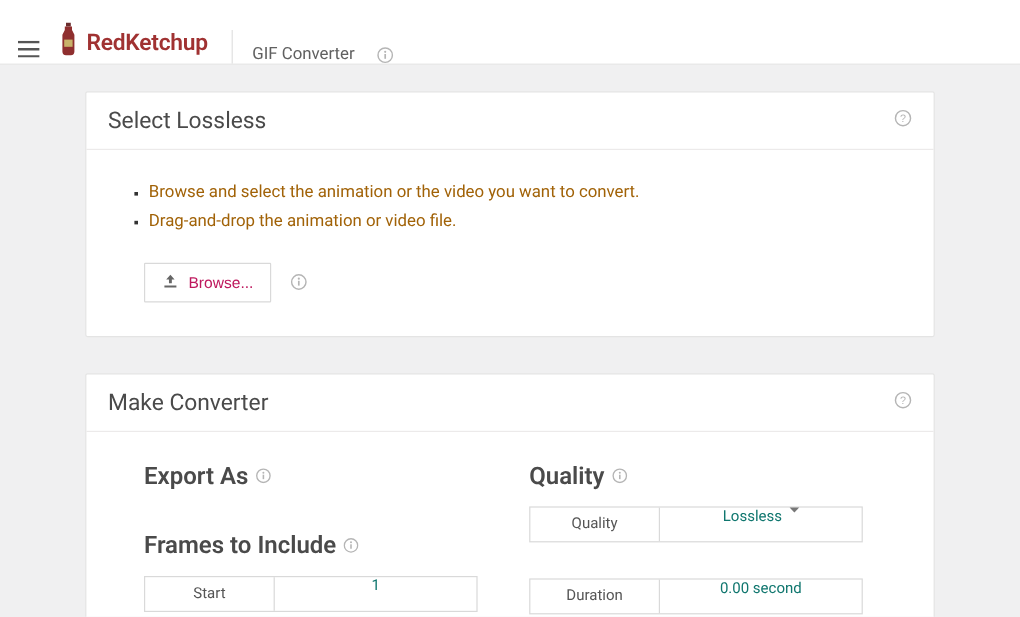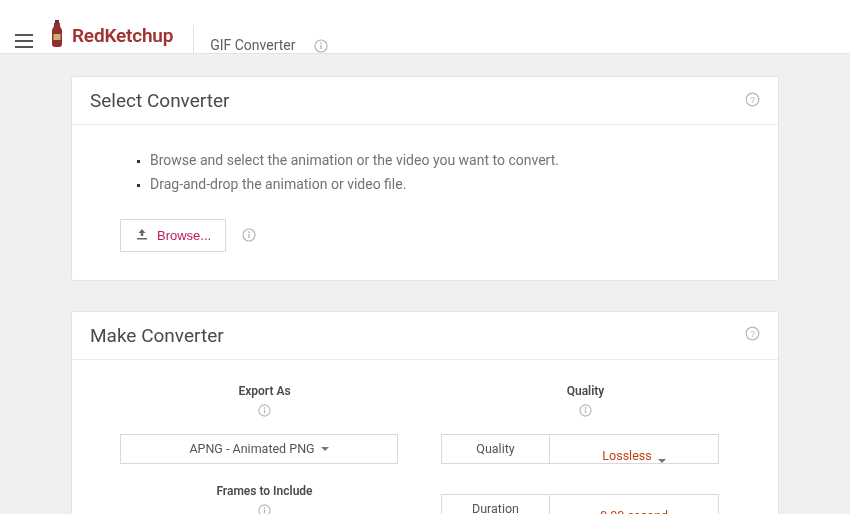--- a/index.html
+++ b/index.html
@@ -40,50 +40,50 @@
   }
   .panel-header {
     height: 48px;
     display:flex; align-items:center;
     padding: 0 18px;
     border-bottom: 1px solid #eceaea;
     justify-content: space-between;
   }
   .panel-title { font-size: 19px; color: #4a4a4a; font-weight: 400; }
   .panel-body { padding: 24px 48px 28px 48px; }
-  .instr-list { list-style: square; margin-left: 30px; color: #737373; line-height: 1.7; font-size: 14px; }
+  .instr-list { list-style: square; margin-left: 4px; color: #a16207; line-height: 1.7; font-size: 14px; }
   .instr-list li::marker { color:#333; font-size:10px; }
   .browse-row { margin-top: 22px; display:flex; align-items:center; gap:10px; }
   .btn {
     background: #fff;
     border: 1px solid #d9d9d9;
     padding: 7px 14px;
     font-size: 13px;
     color: #be185d;
     display:inline-flex; align-items:center; gap:8px;
     cursor:pointer;
     border-radius:1px;
   }
   .form-grid {
     display:grid;
     grid-template-columns: 1fr 1fr;
     column-gap: 32px;
     padding: 24px 48px 10px 48px;
   }
-  .field-label { font-size:12px; font-weight:600; color:#4a4a4a; display:flex; align-items:center; gap:6px; margin-bottom:14px;flex-direction:column;}
+  .field-label { font-size:20px; font-weight:600; color:#4a4a4a; display:flex; align-items:center; gap:6px; margin-bottom:14px;}
   .select-full {
     width: 278px; height: 30px;
     border:1px solid #d9d9d9; background:#fff;
     font-size:12.5px; color:#555;
     display:flex; align-items:center; justify-content:center; gap:6px;
     cursor:pointer;
   }
   .kv-row { display:flex; width:278px; height:30px; border:1px solid #d9d9d9; margin-bottom:10px;}
   .kv-label { width:108px; border-right:1px solid #d9d9d9; display:flex; align-items:center; justify-content:center; font-size:12.5px; color:#555;}
-  .kv-value { flex:1; display:flex; align-items:flex-end; justify-content:center; font-size:12.5px; color:#c2410c; gap:6px;}
+  .kv-value { flex:1; display:flex; align-items:flex-start; justify-content:center; font-size:12.5px; color:#0f766e; gap:6px;}
   .kv-value.clickable { cursor:pointer; }
   .section-gap { height: 20px; }
   .caret-down { width:0;height:0;border-left:4px solid transparent;border-right:4px solid transparent;border-top:4px solid #777; display:inline-block;}
 </style>
 </head>
 <body>
 
 <div class="topbar">
   <div class="hamburger">
     <svg width="18" height="14" viewBox="0 0 18 14">
@@ -108,21 +108,21 @@
         <circle cx="7" cy="4.2" r="0.9" fill="#b5b5b5"></circle>
         <rect x="6.3" y="6" width="1.4" height="4" fill="#b5b5b5"></rect>
       </svg>
   </span>
 </div>
 
 <div class="content">
 
   <div class="panel">
     <div class="panel-header">
-      <div class="panel-title">Select Converter</div>
+      <div class="panel-title">Select Lossless</div>
       <span>
         <svg width="15" height="15" viewBox="0 0 15 15">
             <circle cx="7.5" cy="7.5" r="6.3" fill="none" stroke="#b5b5b5" stroke-width="1.2"></circle>
             <text x="7.5" y="11" text-anchor="middle" font-size="9" fill="#b5b5b5" font-family="Arial">?</text>
           </svg>
       </span>
     </div>
     <div class="panel-body">
       <ul class="instr-list">
         <li>Browse and select the animation or the video you want to convert.</li>
@@ -165,24 +165,20 @@
         <div class="field-label">
           <span>Export As</span>
           <span>
             <svg width="13" height="13" viewBox="0 0 14 14">
                 <circle cx="7" cy="7" r="6" fill="none" stroke="#b5b5b5" stroke-width="1.2"></circle>
                 <circle cx="7" cy="4.2" r="0.9" fill="#b5b5b5"></circle>
                 <rect x="6.3" y="6" width="1.4" height="4" fill="#b5b5b5"></rect>
               </svg>
           </span>
         </div>
-        <div class="select-full">
-          <span>APNG - Animated PNG</span>
-          <span class="caret-down"></span>
-        </div>
 
         <div class="section-gap"></div>
 
         <div class="field-label">
           <span>Frames to Include</span>
           <span>
             <svg width="13" height="13" viewBox="0 0 14 14">
                 <circle cx="7" cy="7" r="6" fill="none" stroke="#b5b5b5" stroke-width="1.2"></circle>
                 <circle cx="7" cy="4.2" r="0.9" fill="#b5b5b5"></circle>
                 <rect x="6.3" y="6" width="1.4" height="4" fill="#b5b5b5"></rect>

